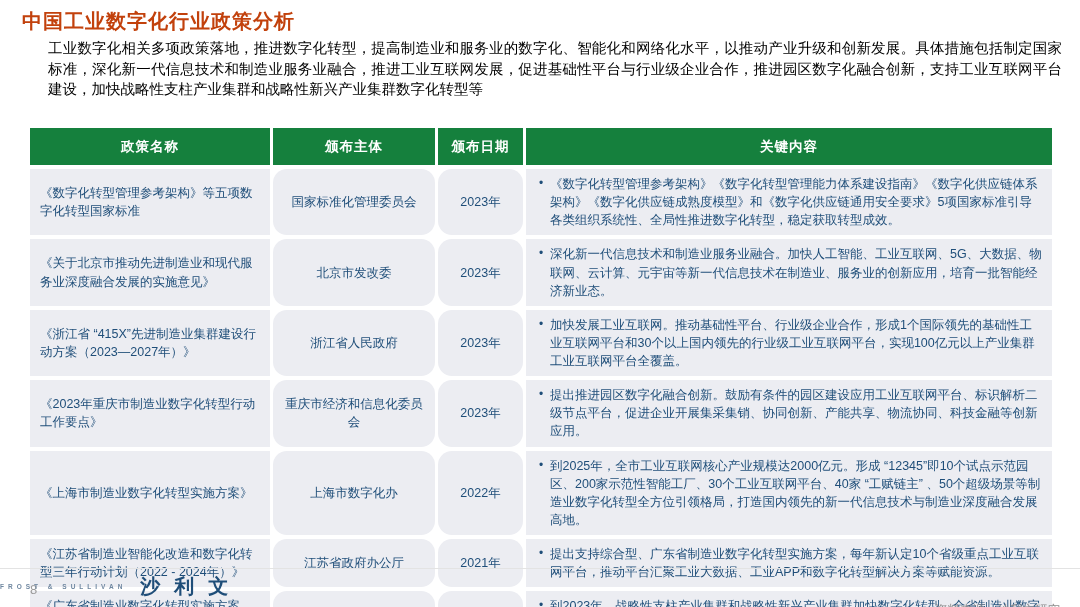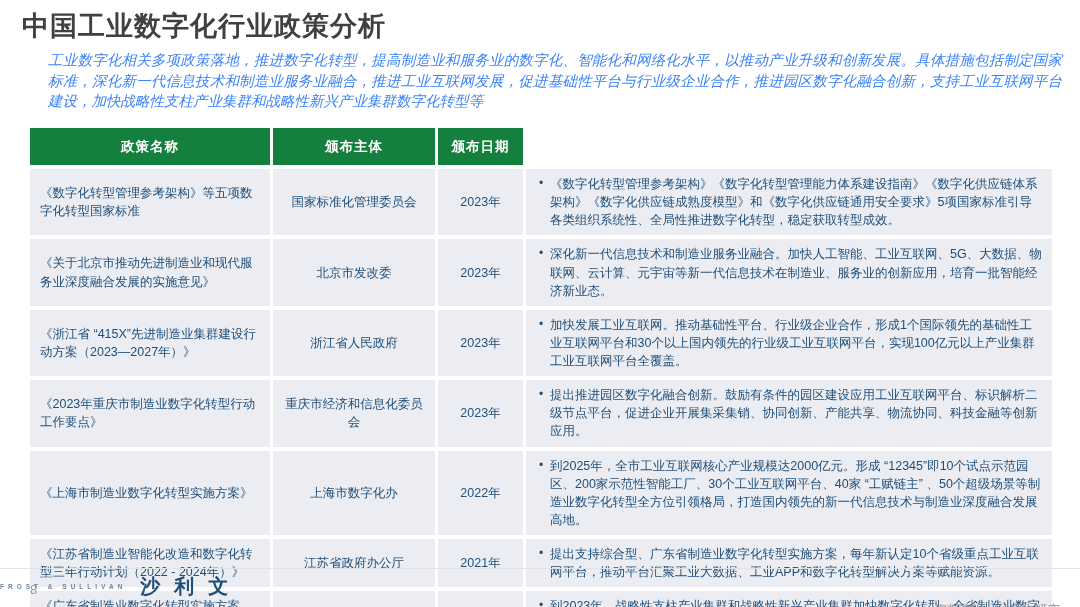--- a/index.html
+++ b/index.html
@@ -2,25 +2,25 @@
 <html><head>
 <meta charset="utf-8">
 <style>
   * { margin: 0; padding: 0; box-sizing: border-box; }
   html, body { width: 1080px; height: 607px; overflow: hidden; background: #ffffff;
     font-family: "Liberation Sans", "DejaVu Sans", sans-serif; }
   .slide { position: relative; width: 1080px; height: 607px; background: #ffffff; }
 
   .page-title {
     position: absolute; left: 22px; top: 8px;
-    font-size: 27px; font-weight: bold; color: #404040; letter-spacing: 1px;
+    font-size: 20px; font-weight: bold; color: #c2410c; letter-spacing: 1px;
   }
   .intro {
-    position: absolute; left: 48px; top: 50px; width: 1014px;
-    font-size: 14.5px; line-height: 1.42; color: #3b82f6; text-align: justify; font-style: italic;
+    position: absolute; left: 48px; top: 38px; width: 1014px;
+    font-size: 14.5px; line-height: 1.42; color: #000000; text-align: justify;
   }
 
   .policy-table {
     position: absolute; left: 30px; top: 128px; width: 1022px;
     display: flex; flex-direction: column; gap: 4px;
   }
   .trow, .thead {
     display: grid;
     grid-template-columns: 240px 162px 85px 1fr;
     column-gap: 3px;
@@ -28,21 +28,21 @@
   .th {
     background: #15803d; color: #ffffff; font-weight: bold; font-size: 13.5px;
     display: flex; align-items: center; justify-content: center;
     height: 37px; letter-spacing: 1px;
   }
   .td {
     background: #ecedf2; color: #1f4e79; font-size: 12.5px; line-height: 1.45;
     display: flex; align-items: center; padding: 6px 8px; min-height: 48px;
   }
   .td.c-policy { justify-content: flex-start; text-align: left; padding-left: 10px; }
-  .td.c-issuer, .td.c-date { justify-content: center; text-align: center; }
+  .td.c-issuer, .td.c-date { justify-content: center; text-align: center; border-radius: 14px; }
   .td.c-content { justify-content: flex-start; text-align: left; padding-left: 6px; padding-right: 10px; }
   .bullet { flex: 0 0 18px; text-align: center; align-self: flex-start; line-height: 1.45; font-size: 12px; }
   .content-wrap { display: flex; width: 100%; align-items: center; }
 
   .footer-line {
     position: absolute; left: 0; right: 0; top: 568px;
     border-top: 1px solid #e3e3e3;
   }
   .page-number {
     position: absolute; left: 30px; top: 582px;
@@ -72,20 +72,21 @@
   <h1 class="page-title">中国工业数字化行业政策分析</h1>
 
   <p class="intro">工业数字化相关多项政策落地，推进数字化转型，提高制造业和服务业的数字化、智能化和网络化水平，以推动产业升级和创新发展。具体措施包括制定国家标准，深化新一代信息技术和制造业服务业融合，推进工业互联网发展，促进基础性平台与行业级企业合作，推进园区数字化融合创新，支持工业互联网平台建设，加快战略性支柱产业集群和战略性新兴产业集群数字化转型等</p>
 
   <div class="policy-table">
 
     <div class="thead">
       <div class="th">政策名称</div>
       <div class="th">颁布主体</div>
       <div class="th">颁布日期</div>
+      <div class="th">关键内容</div>
     </div>
 
     <div class="trow">
       <div class="td c-policy">《数字化转型管理参考架构》等五项数字化转型国家标准</div>
       <div class="td c-issuer">国家标准化管理委员会</div>
       <div class="td c-date">2023年</div>
       <div class="td c-content">
         <div class="content-wrap">
           <span class="bullet">•</span>
           <span>《数字化转型管理参考架构》《数字化转型管理能力体系建设指南》《数字化供应链体系架构》《数字化供应链成熟度模型》和《数字化供应链通用安全要求》5项国家标准引导各类组织系统性、全局性推进数字化转型，稳定获取转型成效。</span>

